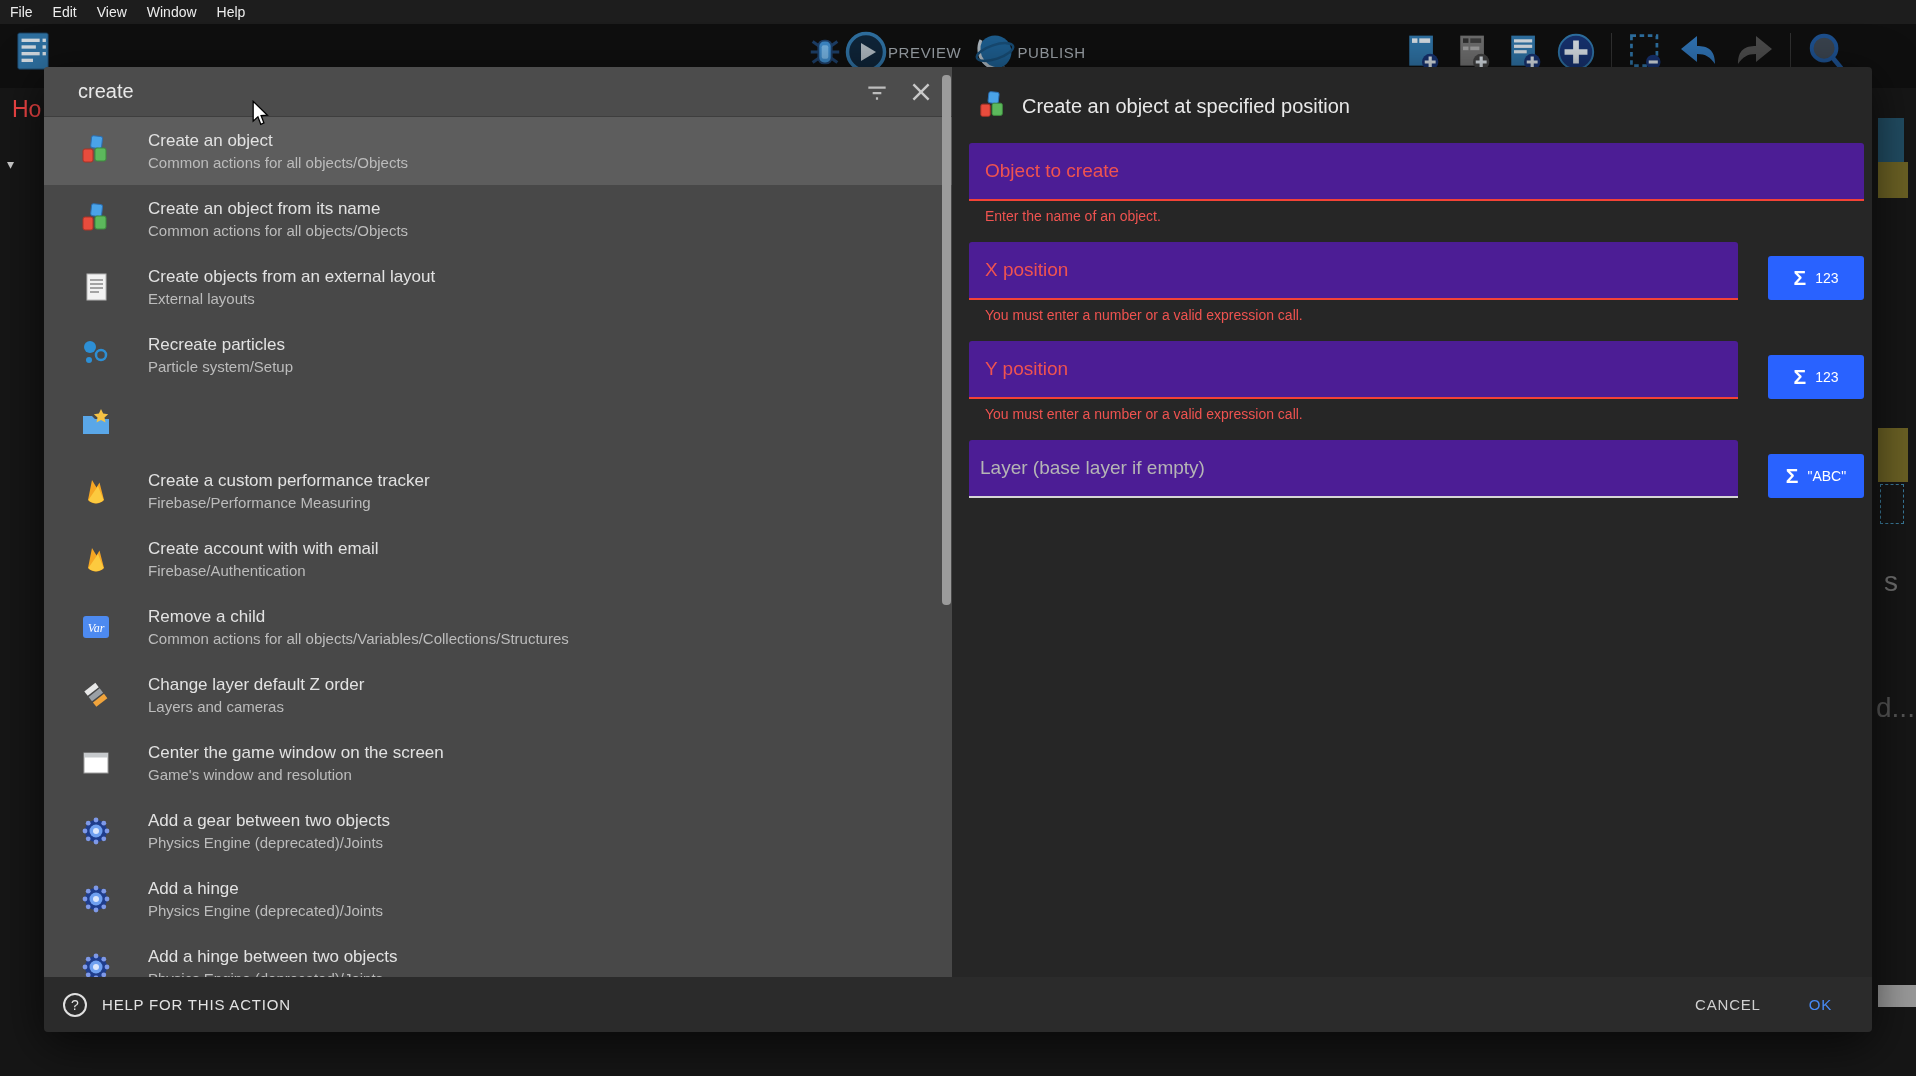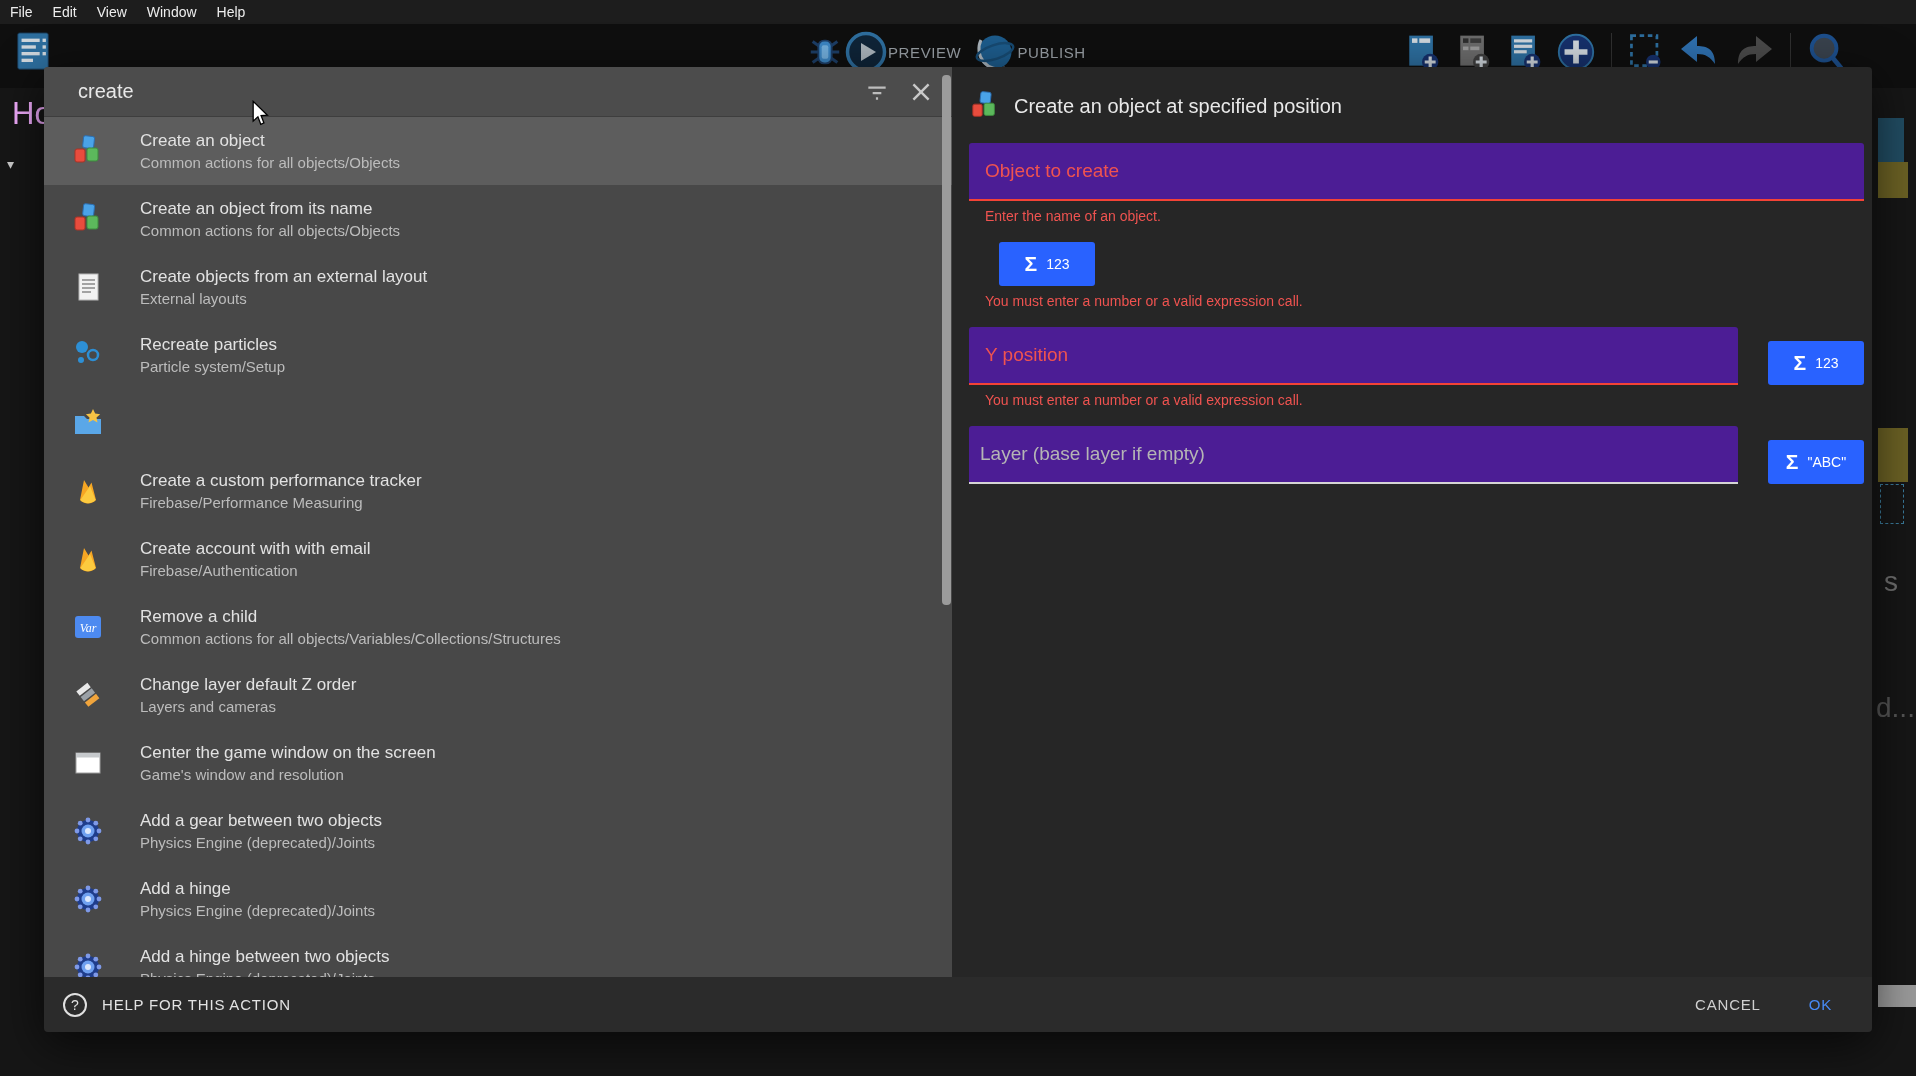--- a/index.html
+++ b/index.html
@@ -14,38 +14,38 @@
   
   .toolbar { position:absolute; top:24px; left:0; right:0; height:64px; background:#0f0f0f; z-index:2; }
   .tb-left { position:absolute; left:12px; top:4px; }
   .tb-center { position:absolute; left:806px; top:6px; display:flex; align-items:center; }
   .tb-right { position:absolute; left:1402px; top:6px; display:flex; align-items:center; gap:11px; }
   .tb-label { color:#9aa0a6; font-size:15px; letter-spacing:.6px; }
   .tb-sep { width:1px; height:38px; background:#303030; margin:0 3px; }
   .icon { display:inline-block; line-height:0; }
 
   
-  .bg-home { position:absolute; left:12px; top:96px; color:#f0abfc; font-size:31px; z-index:1; }
+  .bg-home { position:absolute; left:12px; top:96px; color:#ef4444; font-size:23px; z-index:1; }
   .bg-caret { position:absolute; left:7px; top:156px; color:#c9c9c9; font-size:14px; z-index:1; }
   .edge { position:absolute; z-index:1; }
 
   
   .dialog { position:absolute; left:44px; top:67px; width:1828px; height:965px; z-index:10;
             box-shadow:0 12px 48px rgba(0,0,0,.65); border-radius:4px; overflow:hidden; }
   .pane-left { position:absolute; left:0; top:0; width:908px; bottom:55px; background:#484848; }
   .searchbar { height:50px; background:#4c4c4c; display:flex; align-items:center;
                padding:0 18px 0 34px; border-bottom:1px solid rgba(0,0,0,.18); }
   .searchbar input { flex:1; background:transparent; border:none; outline:none;
                      color:#e8e8e8; font-size:20px; font-family:inherit; }
   .sb-ic { width:26px; height:26px; margin-left:18px; cursor:pointer; line-height:0; }
 
   .results { position:absolute; top:50px; left:0; right:0; bottom:0; overflow:hidden; }
   .row { height:68px; display:flex; align-items:center; padding-left:28px; cursor:pointer; }
   .row.selected { background:#5d5d5d; }
-  .row-ic { width:32px; height:32px; margin-right:36px; flex:none; line-height:0; }
+  .row-ic { width:32px; height:32px; margin-right:36px; flex:none; line-height:0;margin-left:8px; }
   .row-title { color:#e2e2e2; font-size:17px; line-height:1.35; }
   .row-sub { color:#bcbcbc; font-size:15px; line-height:1.3; }
   .scroll-thumb { position:absolute; right:1px; top:8px; width:9px; height:530px;
                   background:#9b9b9b; border-radius:4px; }
 
   .pane-right { position:absolute; left:908px; top:0; right:0; bottom:55px; background:#262626; }
   .detail-head { display:flex; align-items:center; padding:24px 0 0 18px; }
   .detail-head .row-ic { margin-right:14px; width:30px; height:30px; }
   .detail-title { color:#e8e8e8; font-size:20px; }
   .fields { padding:22px 8px 0 17px; }
@@ -395,20 +395,23 @@
       <span class="detail-title">Create an object at specified position</span>
     </div>
     <div class="fields">
         <div class="field-row">
           <div class="fcol">
             <div class="finput error">Object to create</div>
           </div>
         </div>
         <div class="helper">Enter the name of an object.</div>
         <div class="field-row">
+          <div class="fcol">
+            <div class="finput error">X position</div>
+          </div>
           <button class="expr-btn">
             <span class="sig">Σ</span>
             <span class="lbl">123</span>
           </button>
         </div>
         <div class="helper">You must enter a number or a valid expression call.</div>
         <div class="field-row">
           <div class="fcol">
             <div class="finput error">Y position</div>
           </div>

